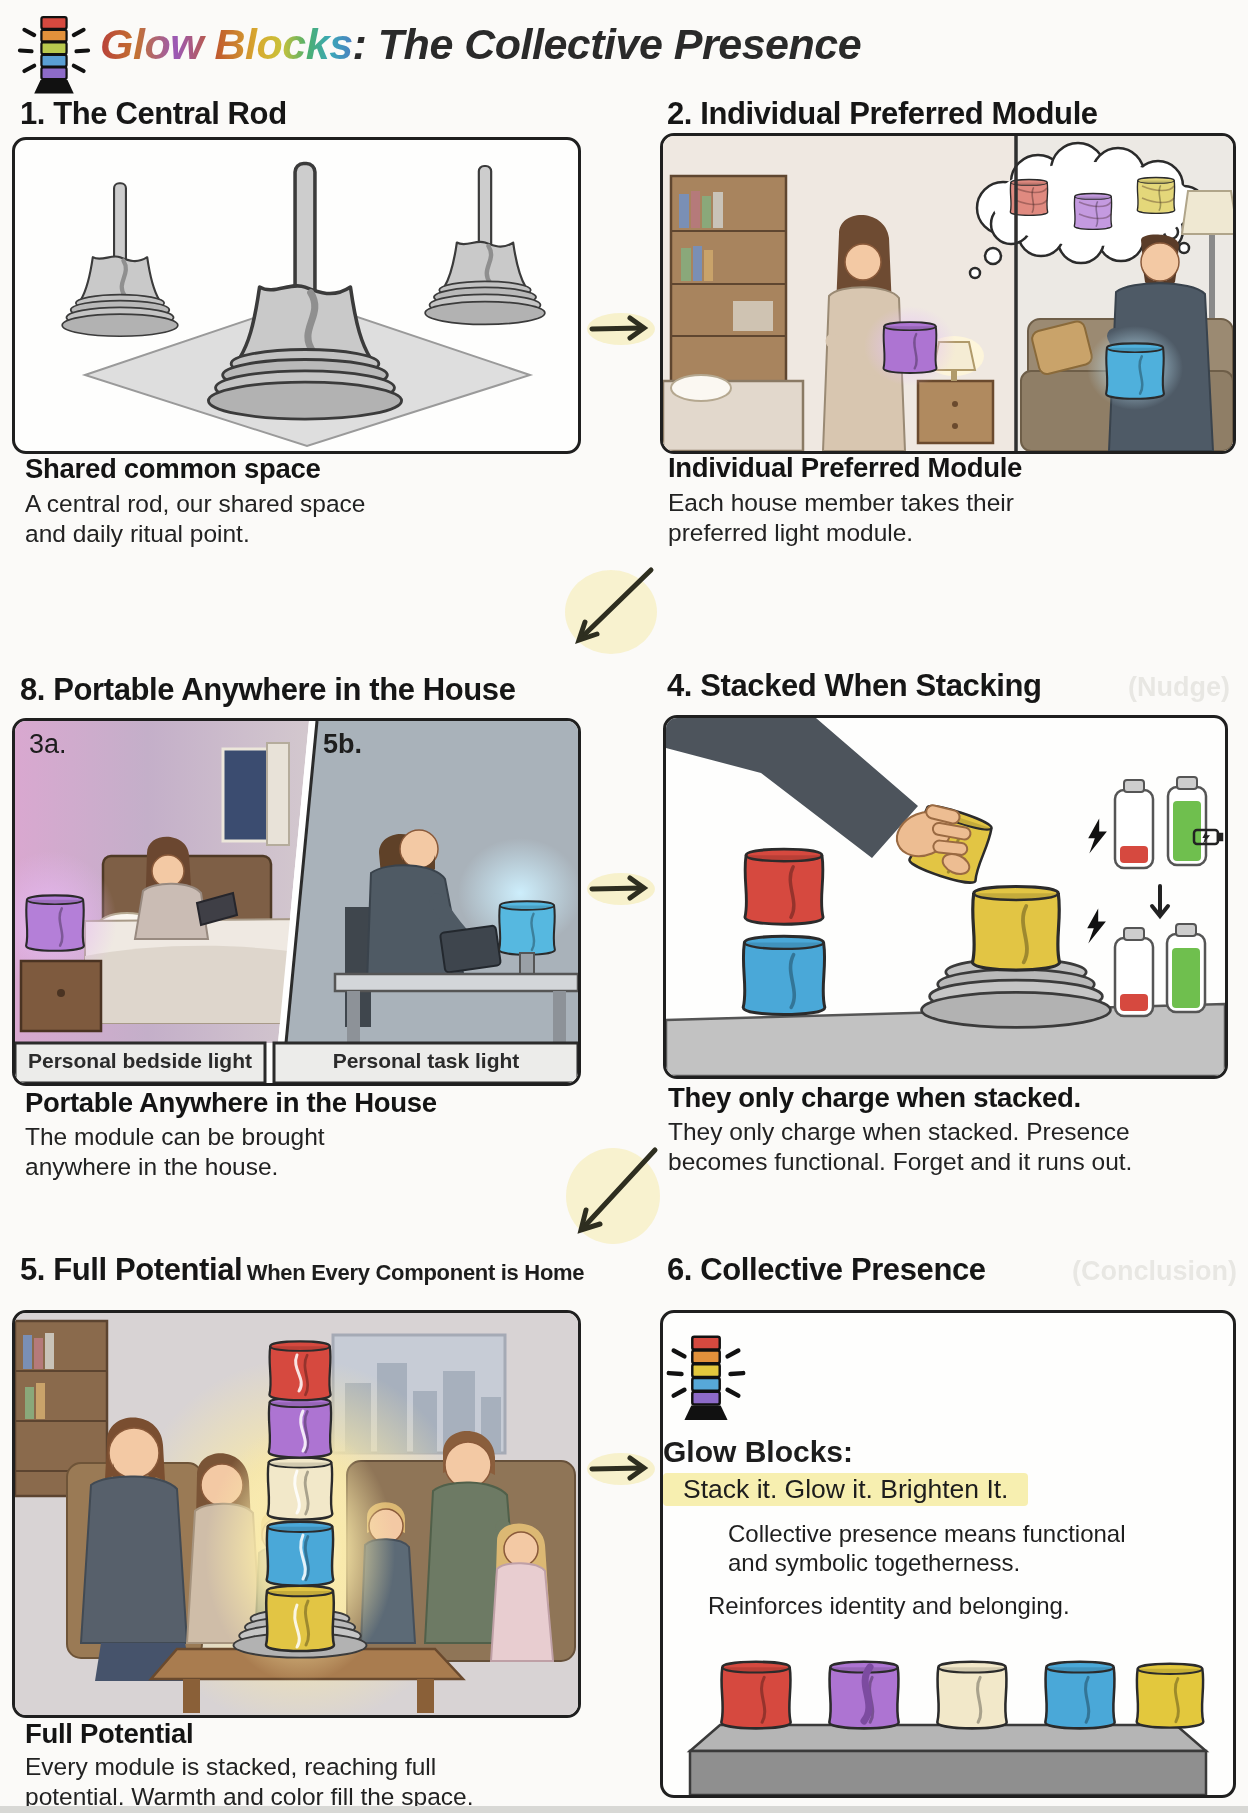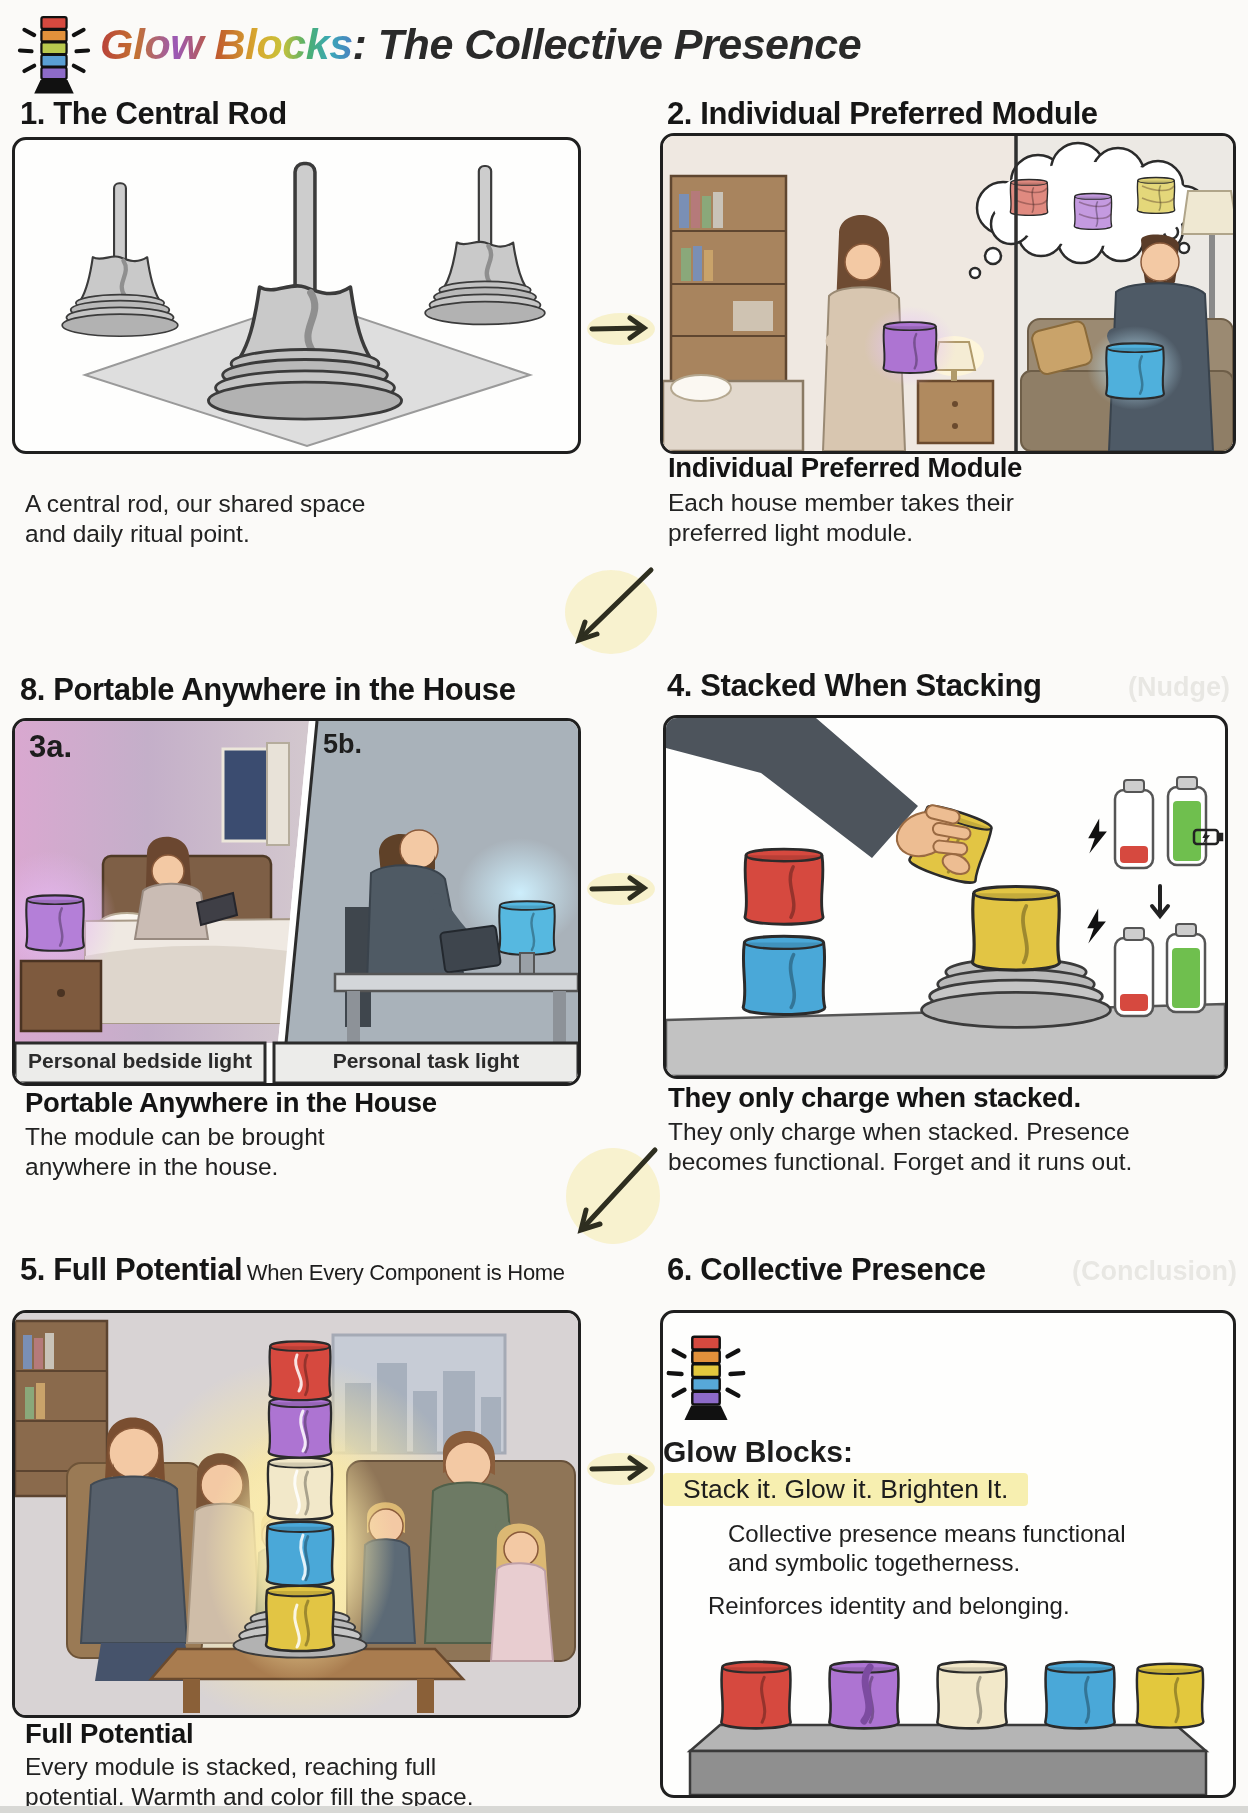--- a/index.html
+++ b/index.html
@@ -1,20 +1,20 @@
 <!DOCTYPE html>
 <html><head>
 <meta charset="utf-8">
 <style>
   html,body{margin:0;padding:0;background:#ffffff;}
   #canvas{position:relative;width:1248px;height:1813px;background:#fbfaf8;
     font-family:"Liberation Sans",sans-serif;color:#1d1d1d;overflow:hidden;}
   .abs{position:absolute;}
   .h{font-weight:bold;font-size:31px;letter-spacing:-0.4px;color:#161616;white-space:nowrap;text-align:right;}
-  .h-note{font-weight:normal;font-size:22px;letter-spacing:-0.3px;}
+  .h-note{font-weight:bold;font-size:22px;letter-spacing:-0.3px;}
   .cap{font-weight:bold;font-size:27.5px;letter-spacing:-0.3px;color:#141414;}
   .body-text{font-size:24.5px;line-height:1.24;color:#222;}
   .panel-box{position:absolute;background:#fefefd;border:3.5px solid #1f1f1f;border-radius:14px;overflow:hidden;}
   .watermark{position:absolute;font-weight:bold;font-size:27px;color:rgba(70,70,50,0.10);white-space:nowrap;}
   #title-wrap{position:absolute;left:100px;top:20px;font-style:italic;font-weight:800;font-size:43px;letter-spacing:-0.5px;white-space:nowrap;}
   #title-brand{background:linear-gradient(90deg,#b8403a 0%,#c4722f 14%,#9b59b6 30%,#c05a2e 46%,#d8a92f 62%,#c9c23a 72%,#4caf6e 82%,#3aa8b8 91%,#4a7fc1 100%);
     -webkit-background-clip:text;background-clip:text;color:transparent;}
   #title-rest{color:#2a2a2a;}
   .strip-label{font-size:21px;font-weight:bold;color:#2b2b2b;}
   #p6-content{position:absolute;left:660px;top:1310px;width:570px;height:482px;text-align:left;}
@@ -82,20 +82,21 @@
 
   <div class="abs h" style="left:20px;top:96px">1. The Central Rod</div>
   <div class="panel-box" style="left:12px;top:137px;width:563px;height:311px">
     <svg width="563" height="311" viewBox="0 0 563 311">
       <polygon points="70,235 292,160 515,235 292,306" fill="#dedede" stroke="#9a9a9a" stroke-width="2"></polygon>
       <use href="#pedestal" transform="translate(105,192) scale(0.85)"></use>
       <use href="#pedestal" transform="translate(470,180) scale(0.88)"></use>
       <use href="#pedestal" transform="translate(290,272) scale(1.42)"></use>
     </svg>
   </div>
+  <div class="abs cap" style="left:25px;top:453px">Shared common space</div>
   <div class="abs body-text" style="left:25px;top:489px;width:372px">A central rod, our shared space and daily ritual point.</div>
 
   <svg class="abs" style="left:585px;top:308px" width="72" height="42">
     <ellipse cx="36" cy="21" rx="34" ry="16" fill="#f6eebe" opacity="0.75"></ellipse>
     <g stroke="#2e2e20" stroke-width="5" stroke-linecap="round" fill="none">
       <path d="M7,21 L57,20"></path>
         <path d="M45,10 L59,20 L45,30"></path>
     </g>
   </svg>
 
@@ -254,21 +255,21 @@
         </g>
       <use href="#cup" transform="translate(512,178) scale(0.82)" fill="#56b8e0"></use>
       <rect x="505" y="232" width="14" height="22" fill="#9aa0a6" stroke="#555" stroke-width="2"></rect>
       <rect x="320" y="253" width="243" height="17" fill="#d3d6d9" stroke="#555" stroke-width="2.5"></rect>
       <rect x="332" y="270" width="13" height="52" fill="#8d9298"></rect>
         <rect x="538" y="270" width="13" height="52" fill="#8d9298"></rect>
 
       <rect x="0" y="322" width="250" height="40" fill="#ececea" stroke="#2b2b2b" stroke-width="3"></rect>
       <rect x="259" y="322" width="304" height="40" fill="#ececea" stroke="#2b2b2b" stroke-width="3"></rect>
     </svg>
-    <div class="abs" style="left:14px;top:8px;font-size:31px;font-weight:bold">3a.</div>
+    <div class="abs" style="left:14px;top:8px;font-size:27px;font-weight:normal">3a.</div>
     <div class="abs" style="left:308px;top:8px;font-size:27px;font-weight:bold">5b.</div>
     <div class="abs strip-label" style="left:0;top:328px;width:250px;text-align:center">Personal bedside light</div>
     <div class="abs strip-label" style="left:259px;top:328px;width:304px;text-align:center">Personal task light</div>
   </div>
   <div class="abs cap" style="left:25px;top:1087px">Portable Anywhere in the House</div>
   <div class="abs body-text" style="left:25px;top:1122px;width:372px">The module can be brought anywhere in the house.</div>
 
   <div class="abs h" style="left:667px;top:668px">4. Stacked When Stacking</div>
   <div class="watermark" style="left:1128px;top:672px">(Nudge)</div>
   <div class="panel-box" style="left:663px;top:715px;width:559px;height:358px">

